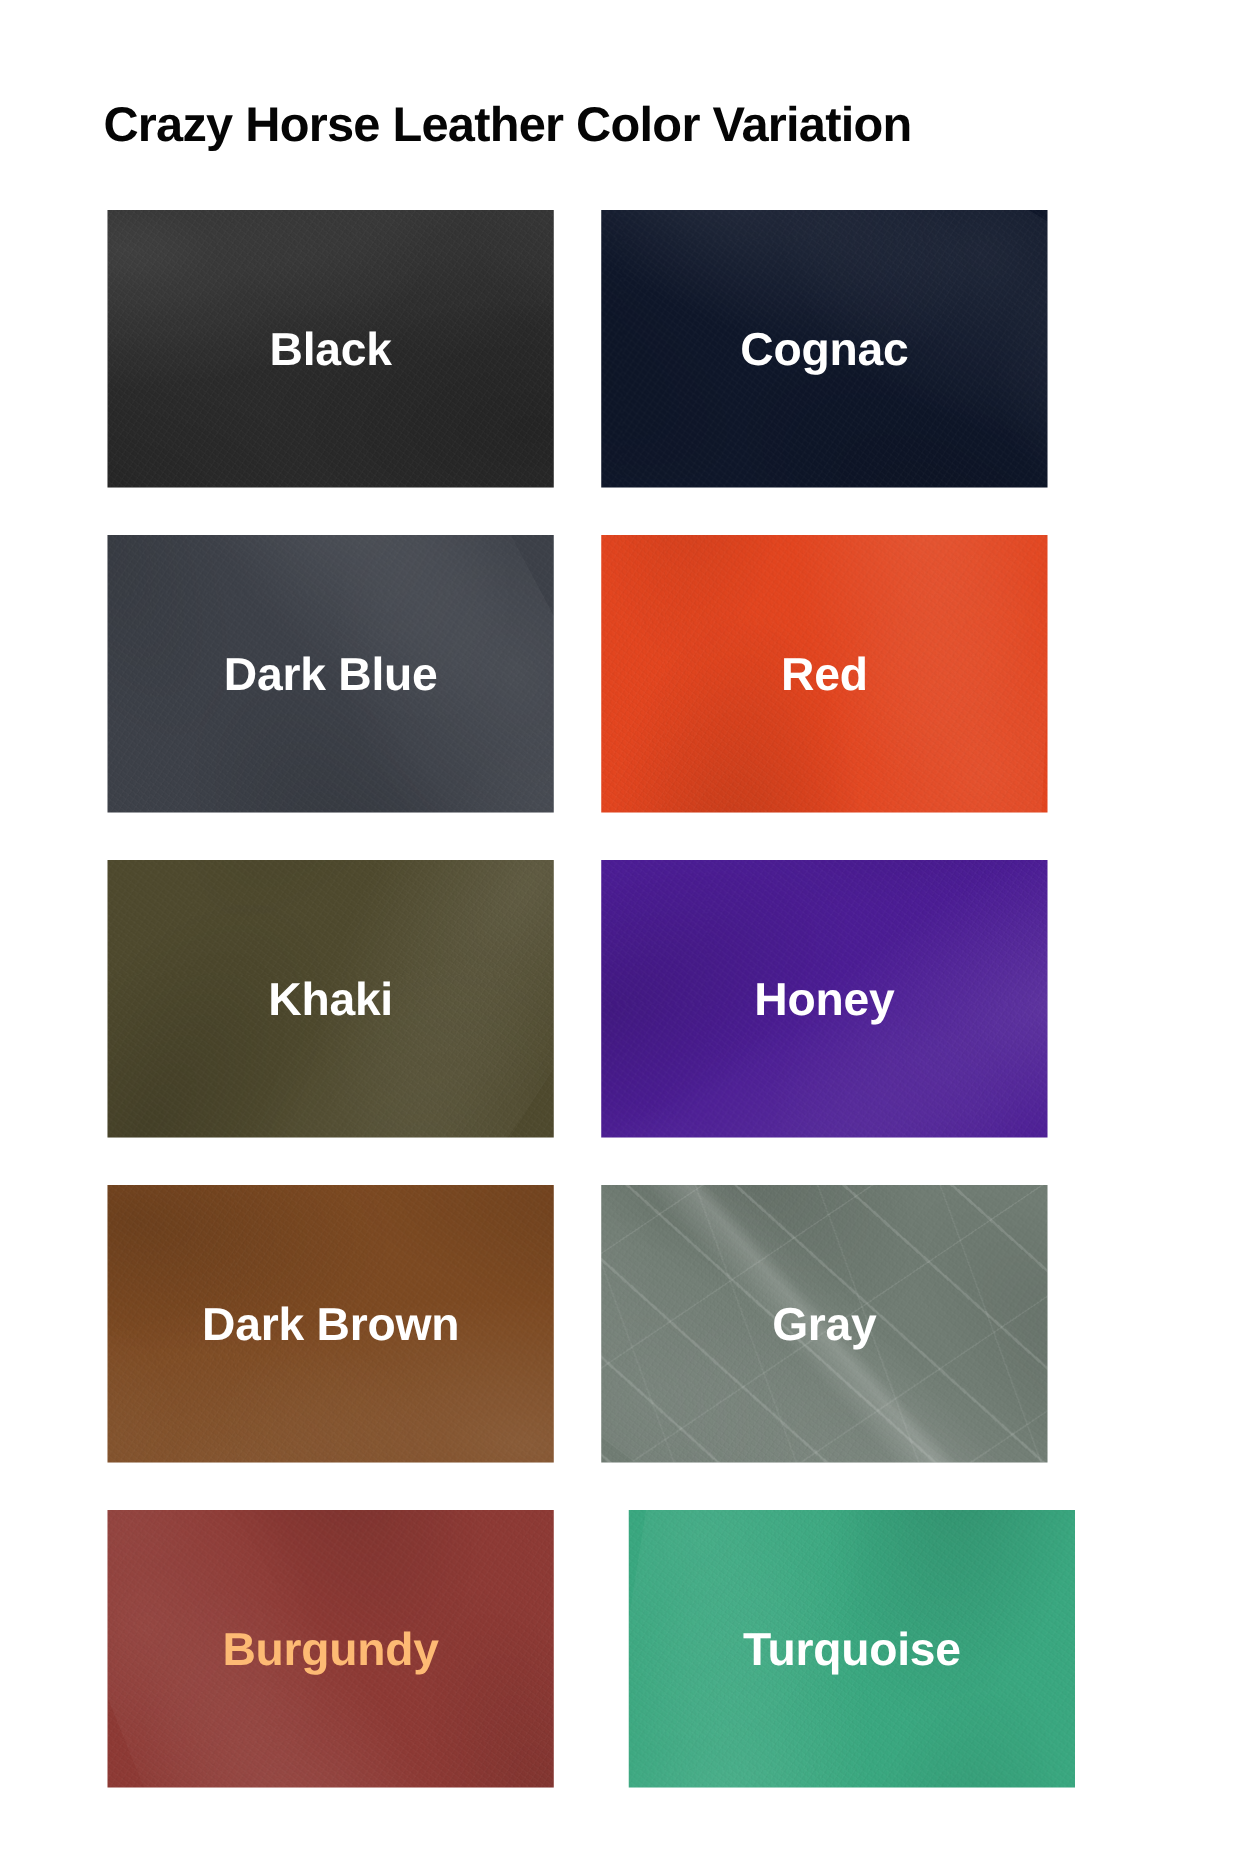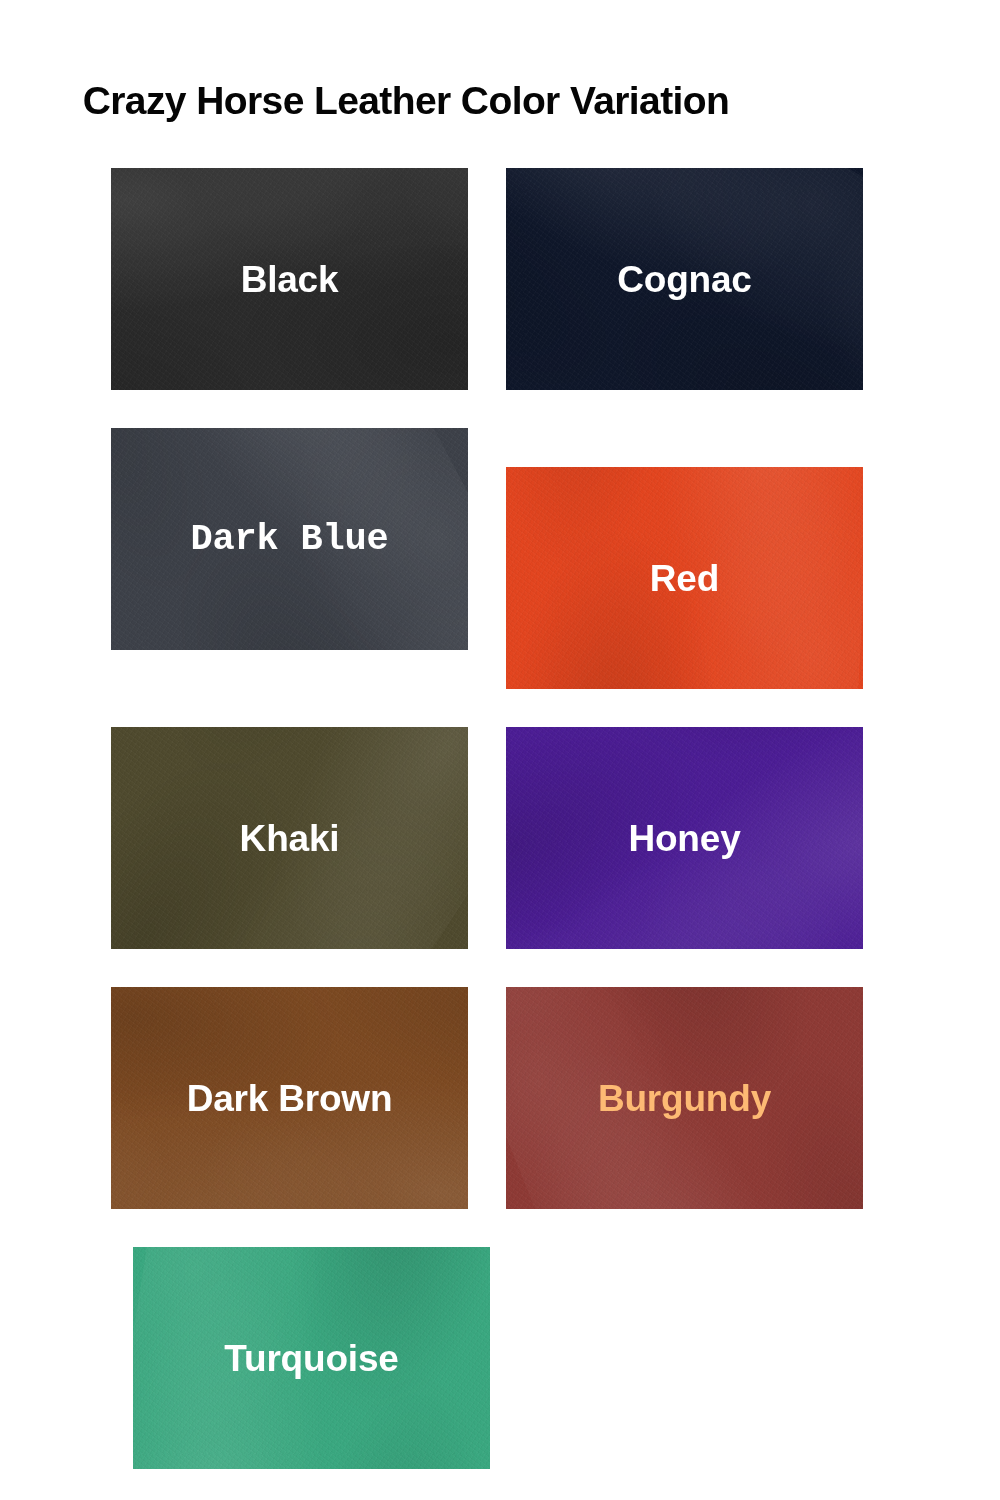--- a/index.html
+++ b/index.html
@@ -31,21 +31,21 @@
     font-weight: bold;
     letter-spacing: -0.6px;
     color: #050505;
     line-height: 1.18;
     white-space: nowrap;
   }
 
   .swatch-grid {
     position: absolute;
     top: 168px;
-    left: 111px;
+    left: 86px;
     width: 748px;
     display: grid;
     grid-template-columns: 357px 357px;
     grid-column-gap: 82px;
     grid-row-gap: 40px;
     gap: 38px;
   }
 
   .swatch {
     position: relative;
@@ -134,24 +134,24 @@
       <div class="grain-broad" style="transform: rotate(31deg) scale(1.35);"></div>
       <div class="grain-fine" style="background-position: 17px 23px;"></div>
       <div class="grain-vein"></div>
       <span class="swatch-label" style="color: rgb(255, 255, 255);">Cognac</span>
     </div>
 
     <div class="swatch" style="background-color: rgb(61, 65, 73);">
       <div class="grain-broad" style="transform: rotate(62deg) scale(1.35);"></div>
       <div class="grain-fine" style="background-position: 34px 46px;"></div>
       <div class="grain-vein"></div>
-      <span class="swatch-label" style="color: rgb(255, 255, 255); font-family: Liberation Mono, monospace;">Dark Blue</span>
+      <span class="swatch-label" style="color: rgb(255, 255, 255);">Dark Blue</span>
     </div>
 
-    <div class="swatch" style="background-color: rgb(227, 69, 31); margin-top: 39px;">
+    <div class="swatch" style="background-color: rgb(227, 69, 31);">
       <div class="grain-broad" style="transform: rotate(93deg) scale(1.35);"></div>
       <div class="grain-fine" style="background-position: 51px 69px;"></div>
       <div class="grain-vein"></div>
       <span class="swatch-label" style="color: rgb(255, 255, 255);">Red</span>
     </div>
 
     <div class="swatch" style="background-color: rgb(79, 74, 46);">
       <div class="grain-broad" style="transform: rotate(124deg) scale(1.35);"></div>
       <div class="grain-fine" style="background-position: 68px 92px;"></div>
       <div class="grain-vein"></div>
@@ -165,20 +165,26 @@
       <span class="swatch-label" style="color: rgb(255, 255, 255);">Honey</span>
     </div>
 
     <div class="swatch" style="background-color: rgb(125, 74, 34);">
       <div class="grain-broad" style="transform: rotate(186deg) scale(1.35);"></div>
       <div class="grain-fine" style="background-position: 102px 138px;"></div>
       <div class="grain-vein"></div>
       <span class="swatch-label" style="color: rgb(255, 255, 255);">Dark Brown</span>
     </div>
 
+    <div class="swatch veined" style="background-color: rgb(113, 125, 116);">
+      <div class="grain-broad" style="transform: rotate(217deg) scale(1.35);"></div>
+      <div class="grain-fine" style="background-position: 119px 161px;"></div>
+      <div class="grain-vein"></div>
+      <span class="swatch-label" style="color: rgb(255, 255, 255);">Gray</span>
+    </div>
 
     <div class="swatch" style="background-color: rgb(142, 58, 53);">
       <div class="grain-broad" style="transform: rotate(248deg) scale(1.35);"></div>
       <div class="grain-fine" style="background-position: 136px 184px;"></div>
       <div class="grain-vein"></div>
       <span class="swatch-label" style="color: #fdba74;">Burgundy</span>
     </div>
 
     <div class="swatch" style="background-color: rgb(58, 168, 128); margin-left: 22px;">
       <div class="grain-broad" style="transform: rotate(279deg) scale(1.35);"></div>

